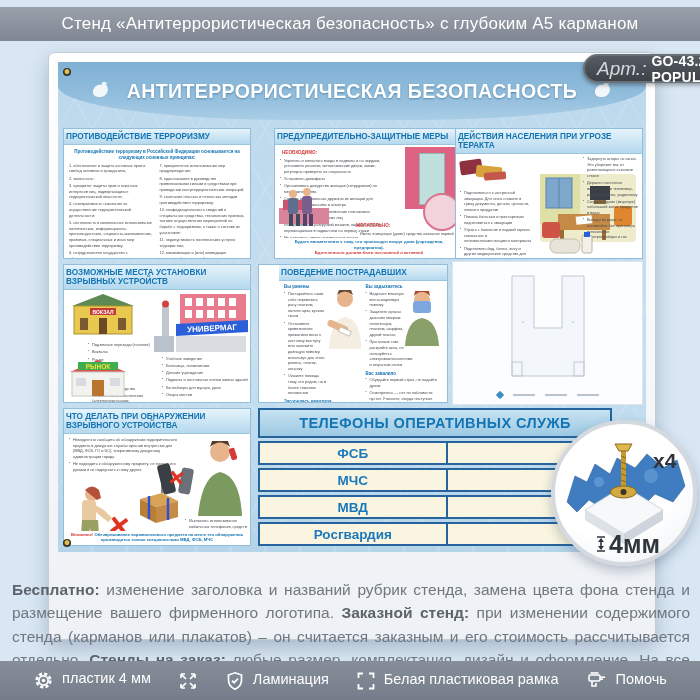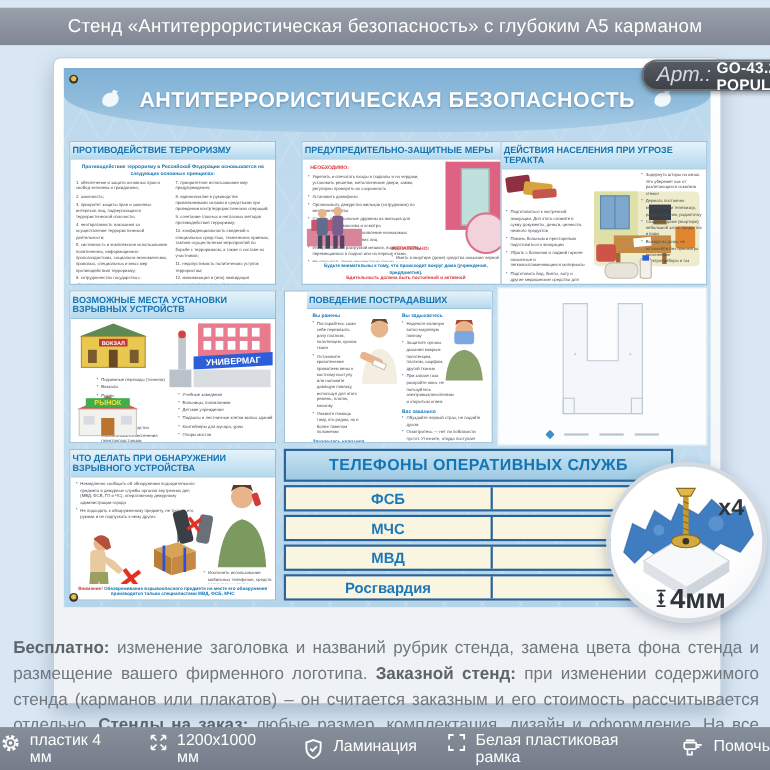--- a/index.html
+++ b/index.html
@@ -495,21 +495,20 @@
     </svg>
     <span>пластик 4 мм</span>
   </div>
   <div class="feat">
     <svg width="20" height="20" viewBox="0 0 20 20" fill="none" stroke="#fff" stroke-width="1.7">
       <path d="M8 8 L3 3 M3 3 h4 M3 3 v4"></path>
         <path d="M12 8 L17 3 M17 3 h-4 M17 3 v4"></path>
       <path d="M8 12 L3 17 M3 17 h4 M3 17 v-4"></path>
         <path d="M12 12 L17 17 M17 17 h-4 M17 17 v-4"></path>
     </svg>
-    <span>1200х1000 мм</span>
   </div>
   <div class="feat">
     <svg width="20" height="20" viewBox="0 0 20 20" fill="none" stroke="#fff" stroke-width="1.7">
       <path d="M10 1.8 L16.5 4 V9 C16.5 13.4 13.8 16.5 10 18.2 C6.2 16.5 3.5 13.4 3.5 9 V4 Z"></path>
       <path d="M7 9.6 l2.1 2.1 4 -4.2"></path>
     </svg>
     <span>Ламинация</span>
   </div>
   <div class="feat">
     <svg width="20" height="20" viewBox="0 0 20 20" fill="none" stroke="#fff" stroke-width="1.8">

